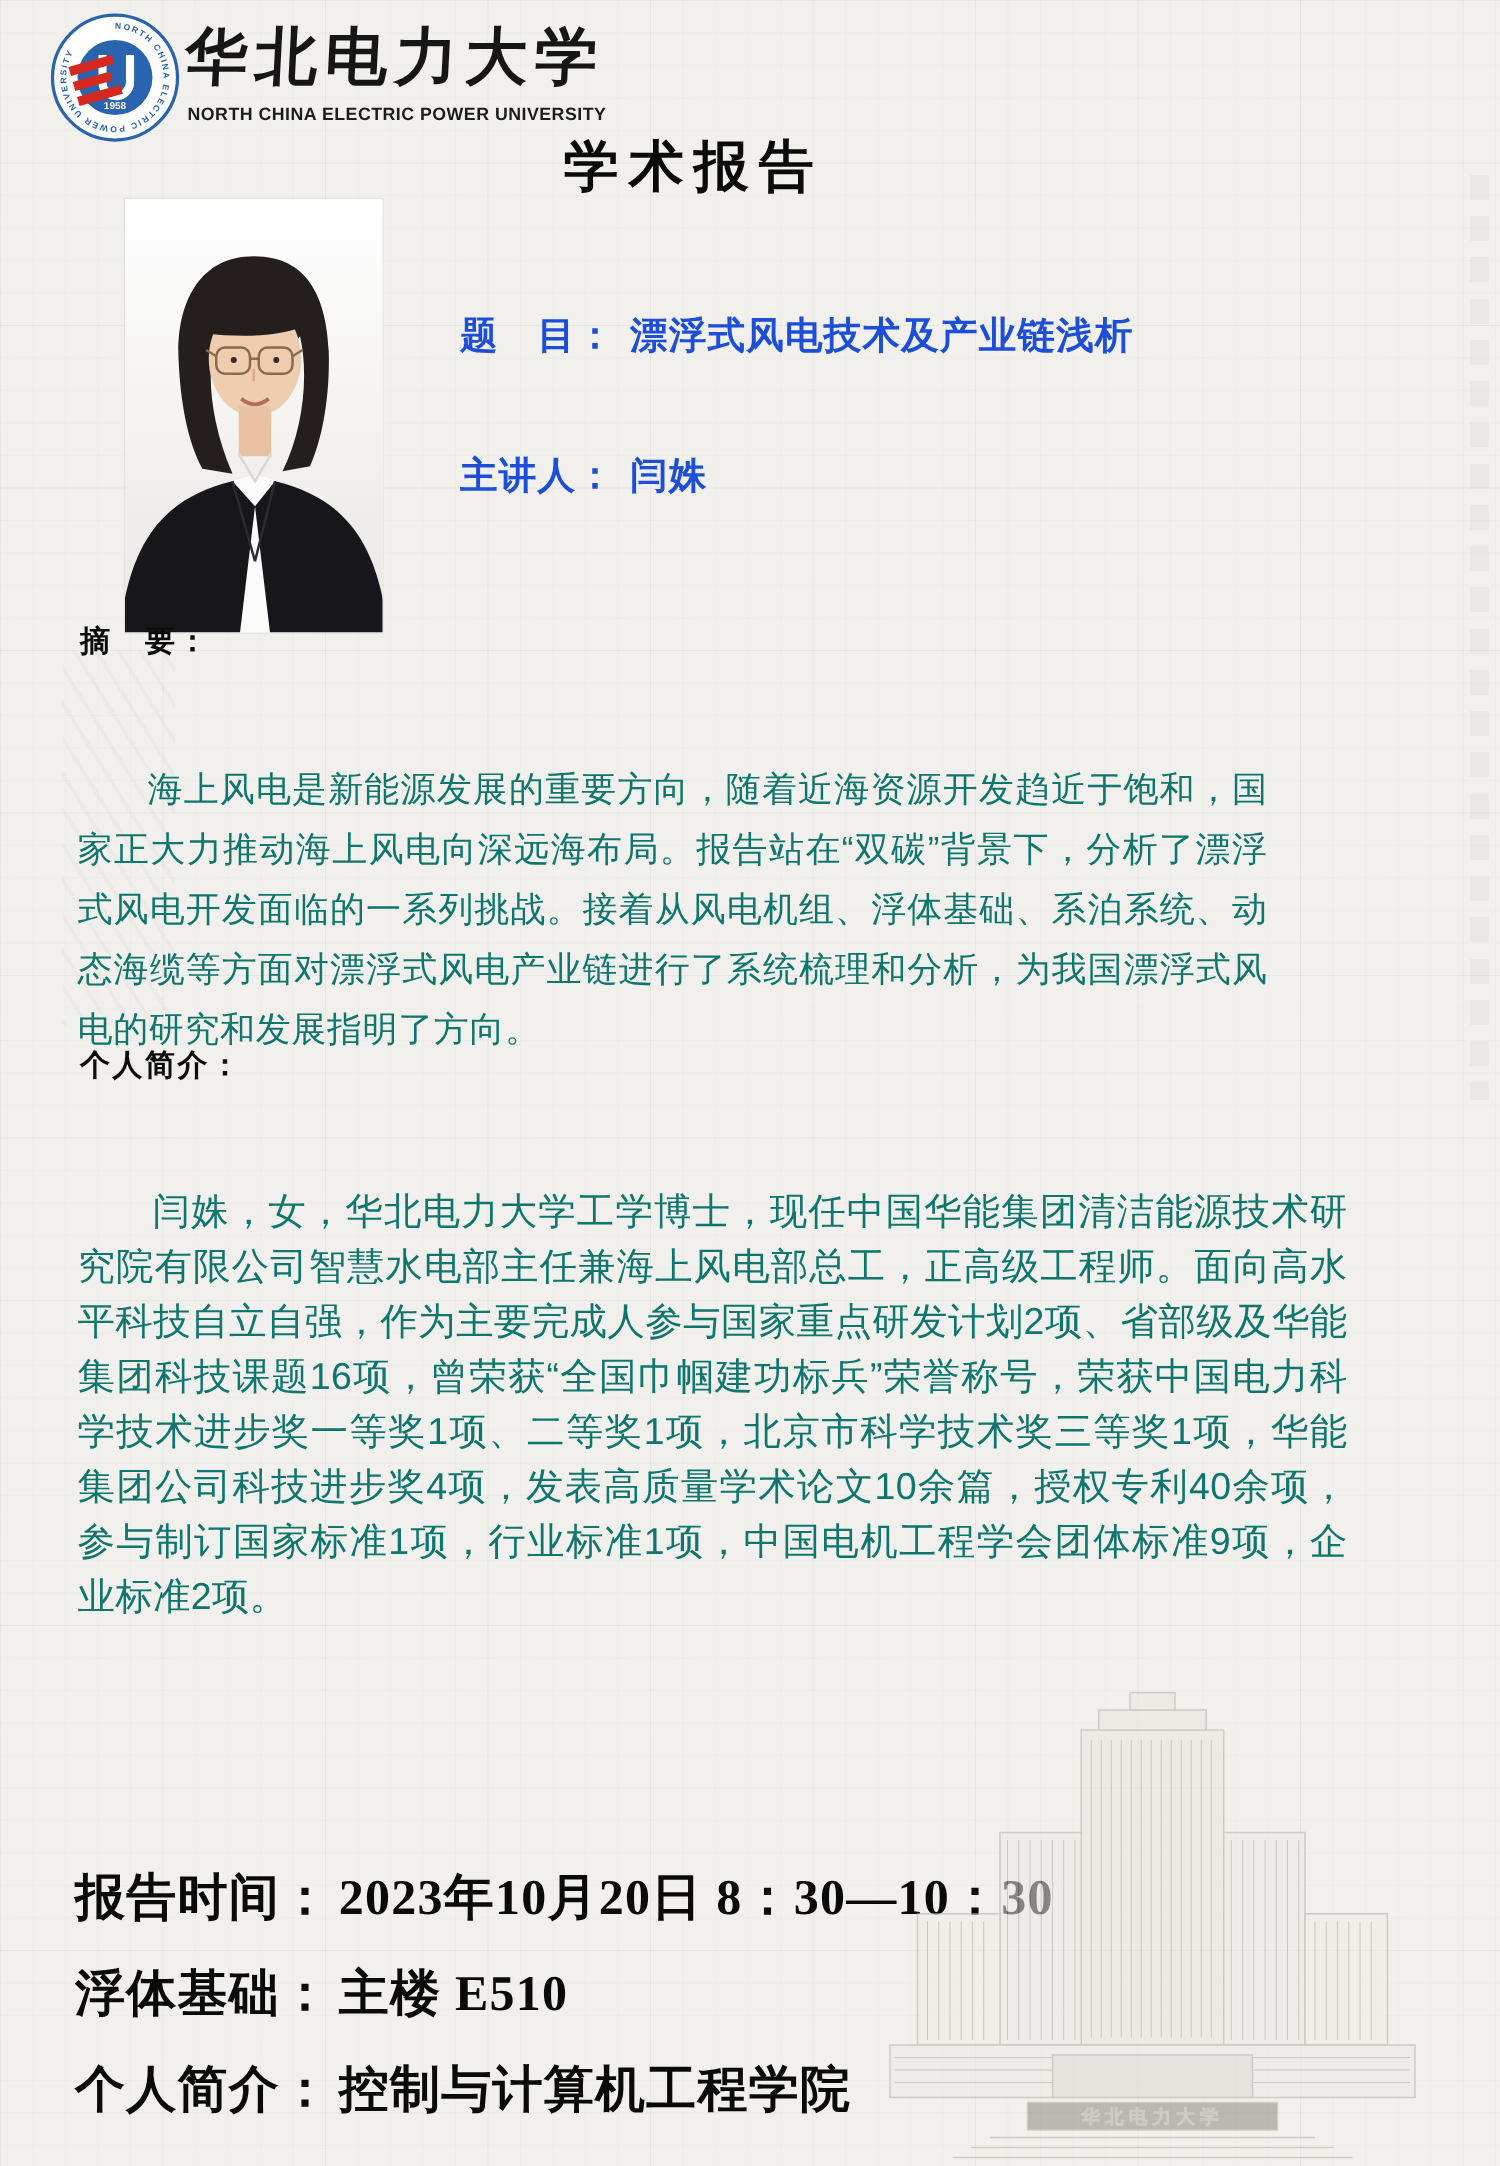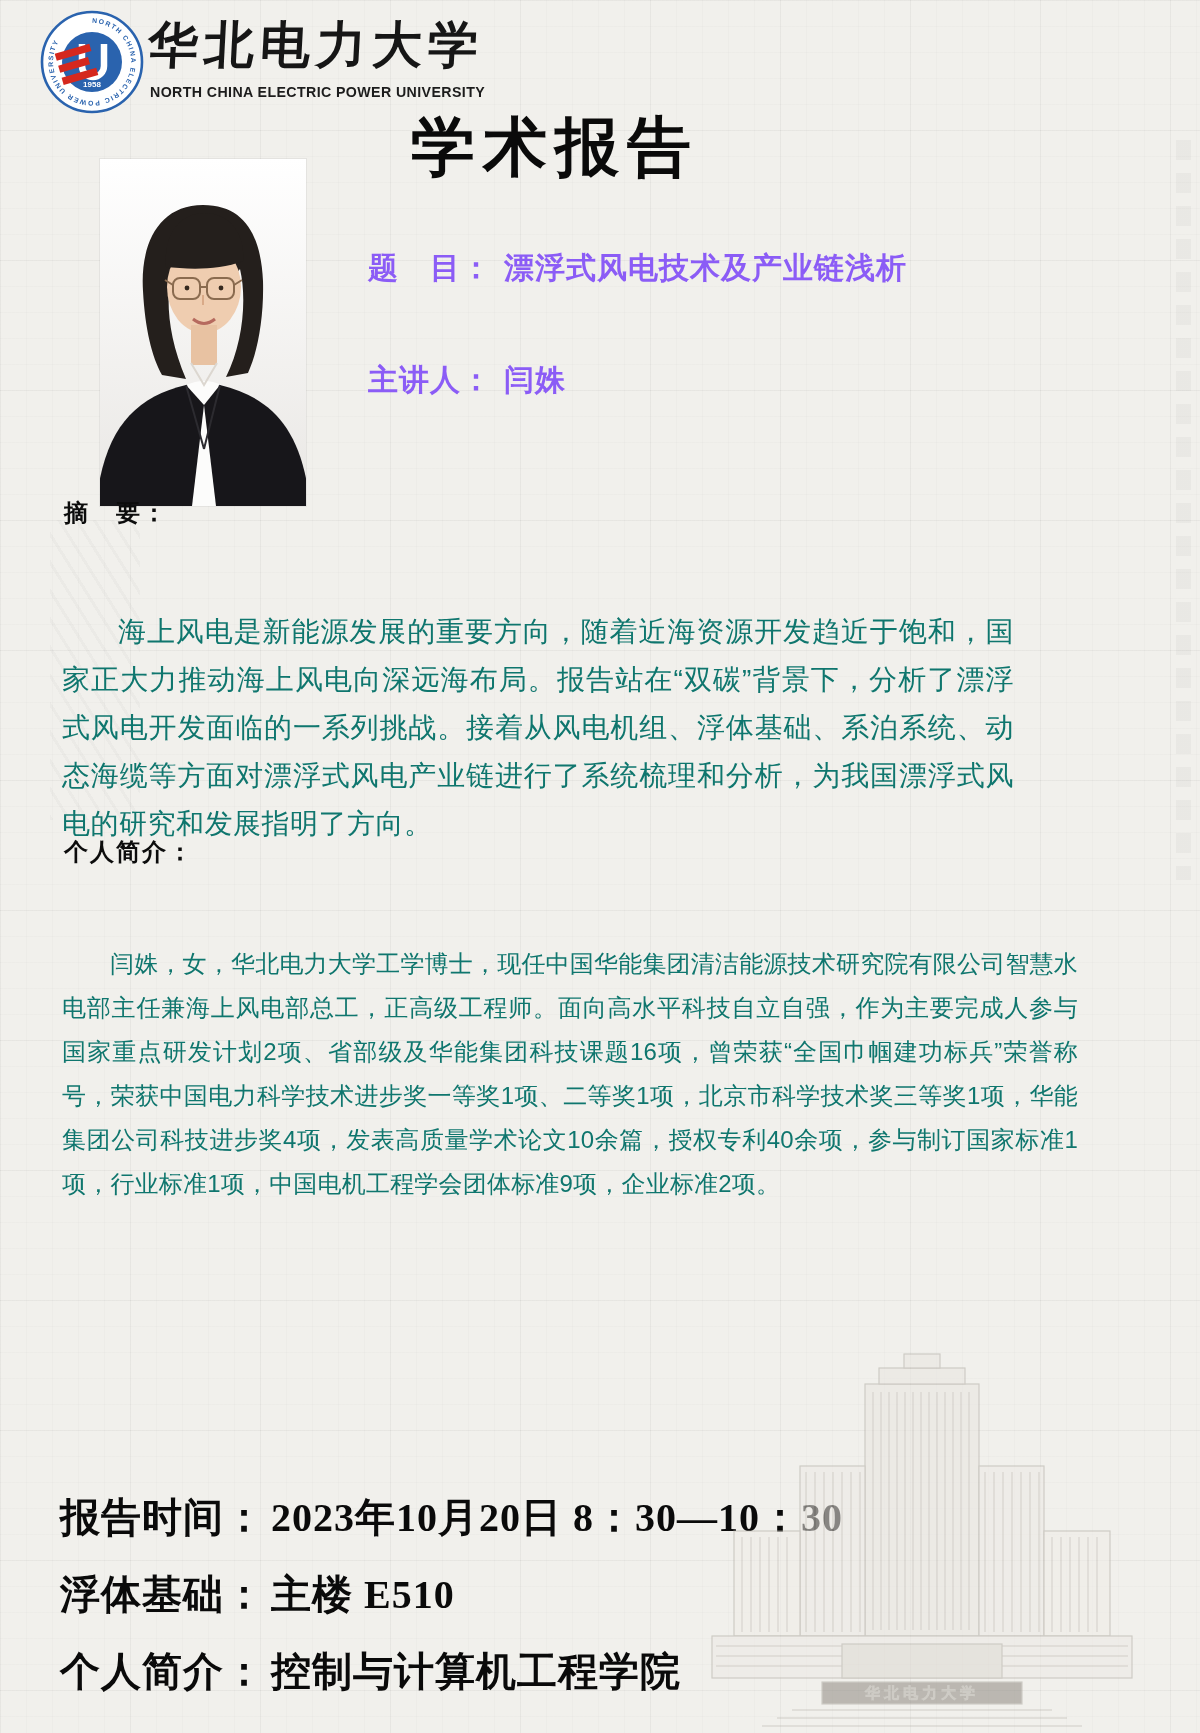--- a/index.html
+++ b/index.html
@@ -47,33 +47,33 @@
   .univ-en{
     position:absolute;left:150px;top:84px;
     font-size:14.2px;font-weight:700;letter-spacing:0.4px;color:#1c1c1c;
   }
 
   
   .page-title{
     position:absolute;left:0;top:104px;width:100%;
     margin:0;padding-right:90px;box-sizing:border-box;
     text-align:center;
-    font-size:64px;font-weight:900;color:#0a0a0a;letter-spacing:8px;
+    font-size:44px;font-weight:900;color:#0a0a0a;letter-spacing:8px;
   }
 
   
   .speaker-photo{
     position:absolute;left:100px;top:159px;width:206px;height:347px;
     box-shadow:0 0 0 1px rgba(0,0,0,0.05);
   }
 
   
   .topic-line,.speaker-line{
     position:absolute;left:368px;
-    font-size:30px;font-weight:700;color:#8b5cf6;letter-spacing:1px;
+    font-size:30px;font-weight:700;color:#1d4ed8;letter-spacing:1px;
   }
   .topic-line{top:248px;}
   .speaker-line{top:360px;}
   .topic-line .value,.speaker-line .value{margin-left:12px;}
 
   
   .section-heading{
     position:absolute;left:64px;
     font-size:24px;font-weight:800;color:#0c0c0c;letter-spacing:2px;
   }
@@ -84,21 +84,21 @@
     color:#0f766e;
     text-align:justify;
     text-indent:2em;
   }
   .abstract-body{
     top:580px;width:952px;
     font-size:28px;line-height:48px;letter-spacing:0.5px;
   }
   .profile-body{
     top:918px;width:1016px;
-    font-size:24px;line-height:44px;letter-spacing:0.2px;
+    font-size:30px;line-height:44px;letter-spacing:0.2px;
   }
 
   
   .footer-info{
     position:absolute;left:60px;top:1490px;
     font-family:"Liberation Serif",serif;
     font-weight:700;color:#0a0a0a;
   }
   .footer-row{font-size:40px;margin-bottom:22px;letter-spacing:1px;}
   .footer-row .value{margin-left:6px;}

